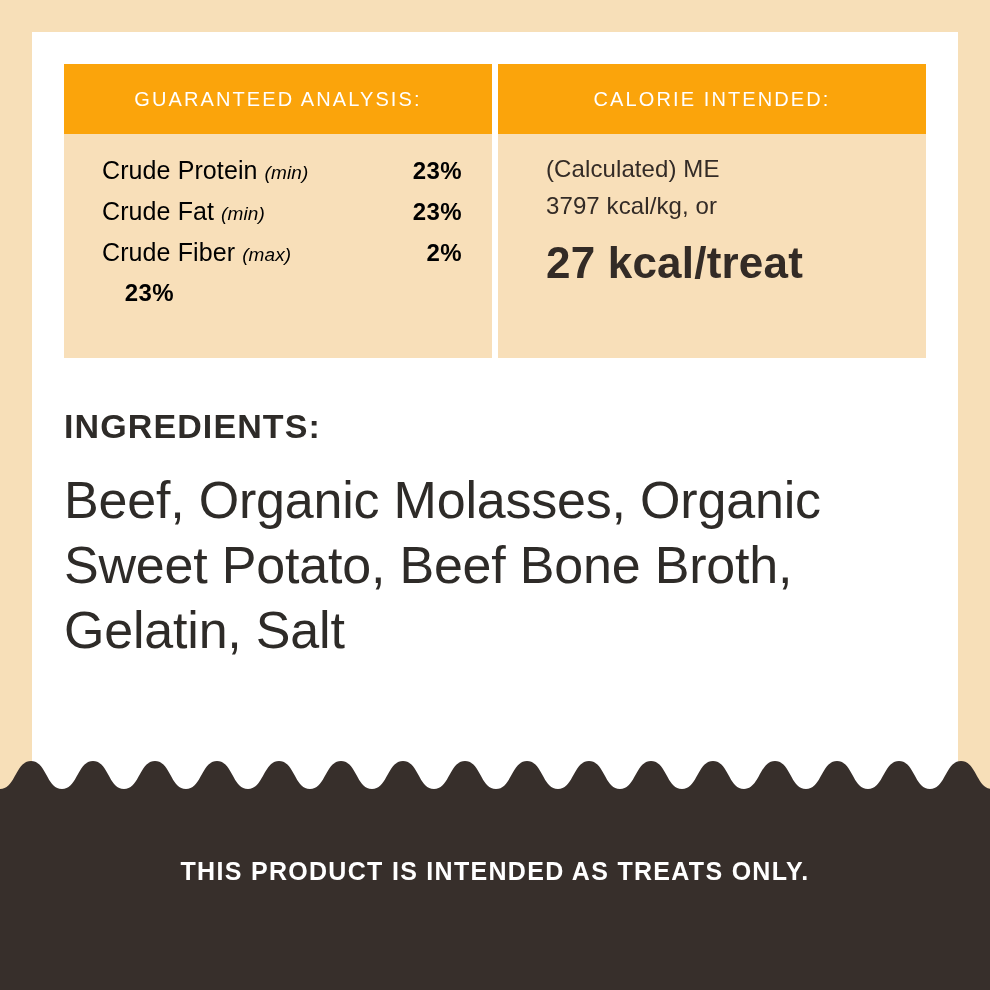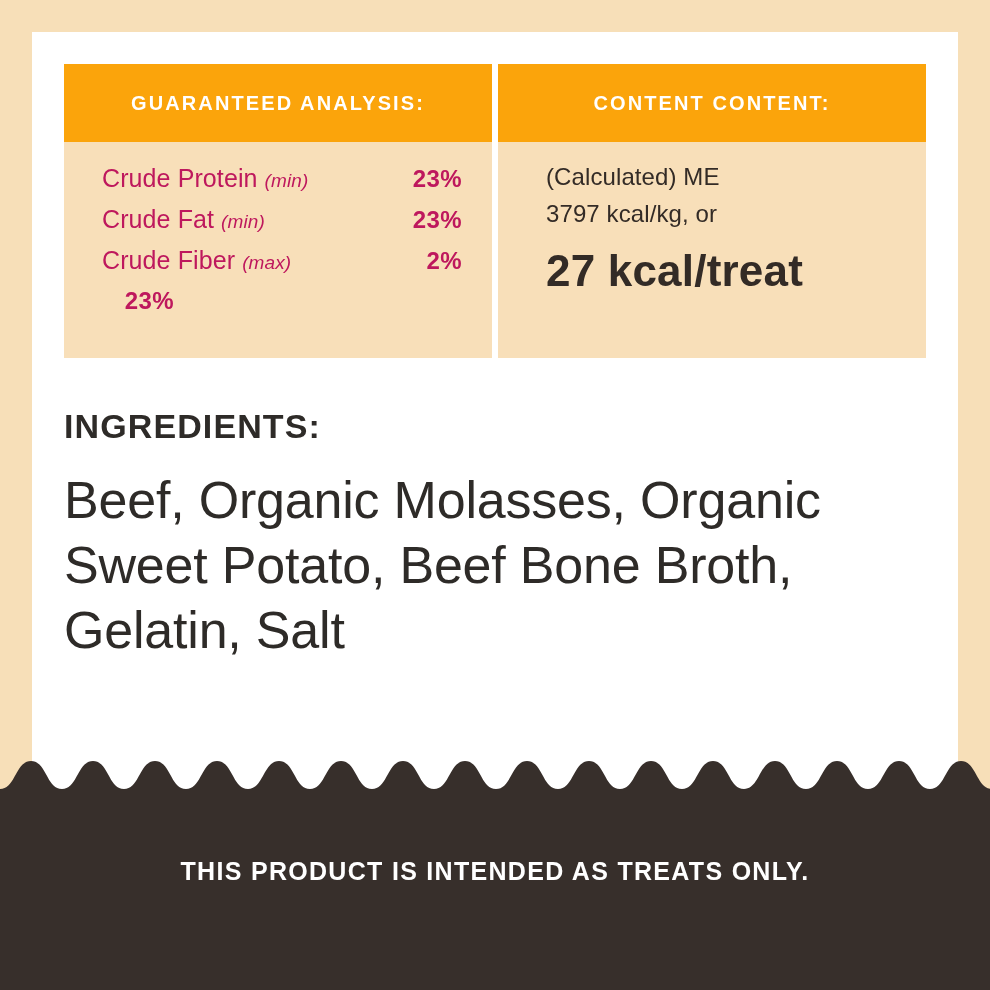--- a/index.html
+++ b/index.html
@@ -38,44 +38,44 @@
   }
   .card {
     background: #F8DFB9;
     display: flex;
     flex-direction: column;
   }
   .card-ga { width: 428px; }
   .card-cc { width: 428px; }
 
   .card-header {
-    height: 78px;
+    height: 70px;
     background: #FBA40B;
     color: #FFFFFF;
     display: flex;
     align-items: center;
     justify-content: center;
     font-size: 20px;
-    font-weight: bold;
+    font-weight: normal;
     letter-spacing: 2.1px;
     text-align: center;
   }
 
   .card-body {
     flex: 1;
     padding: 22px 30px 0 38px;
     box-sizing: border-box;
   }
 
   
   .ga-row {
     display: flex;
     align-items: baseline;
     justify-content: space-between;
-    color: #be185d;
+    color: #000000;
     margin-bottom: 4px;
     height: 37px;
   }
   .ga-label {
     font-size: 25px;
     letter-spacing: 0.1px;
     white-space: nowrap;
   }
   .ga-qual {
     font-size: 19px;
@@ -203,21 +203,21 @@
         </div>
 
         <div class="ga-row">
           <div class="ga-value">23%</div>
         </div>
 
       </div>
     </div>
 
     <div class="card card-cc">
-      <div class="card-header">CONTENT CONTENT:</div>
+      <div class="card-header">CALORIE INTENDED:</div>
       <div class="card-body cc-body">
         <div class="cc-line">(Calculated) ME</div>
         <div class="cc-line">3797 kcal/kg, or</div>
         <div class="cc-big">27 kcal/treat</div>
       </div>
     </div>
 
   </div>
 
   <div class="ingredients">

